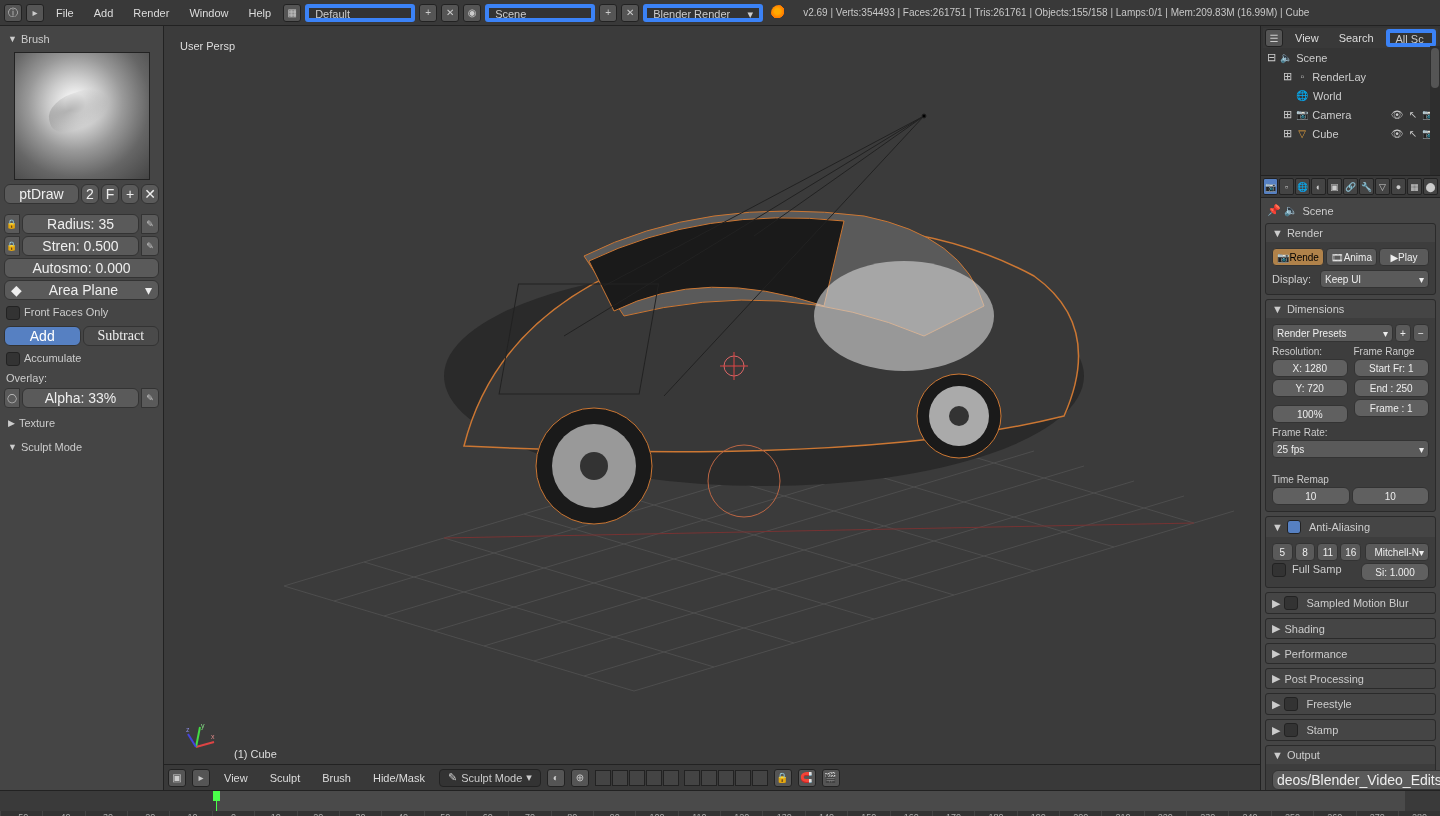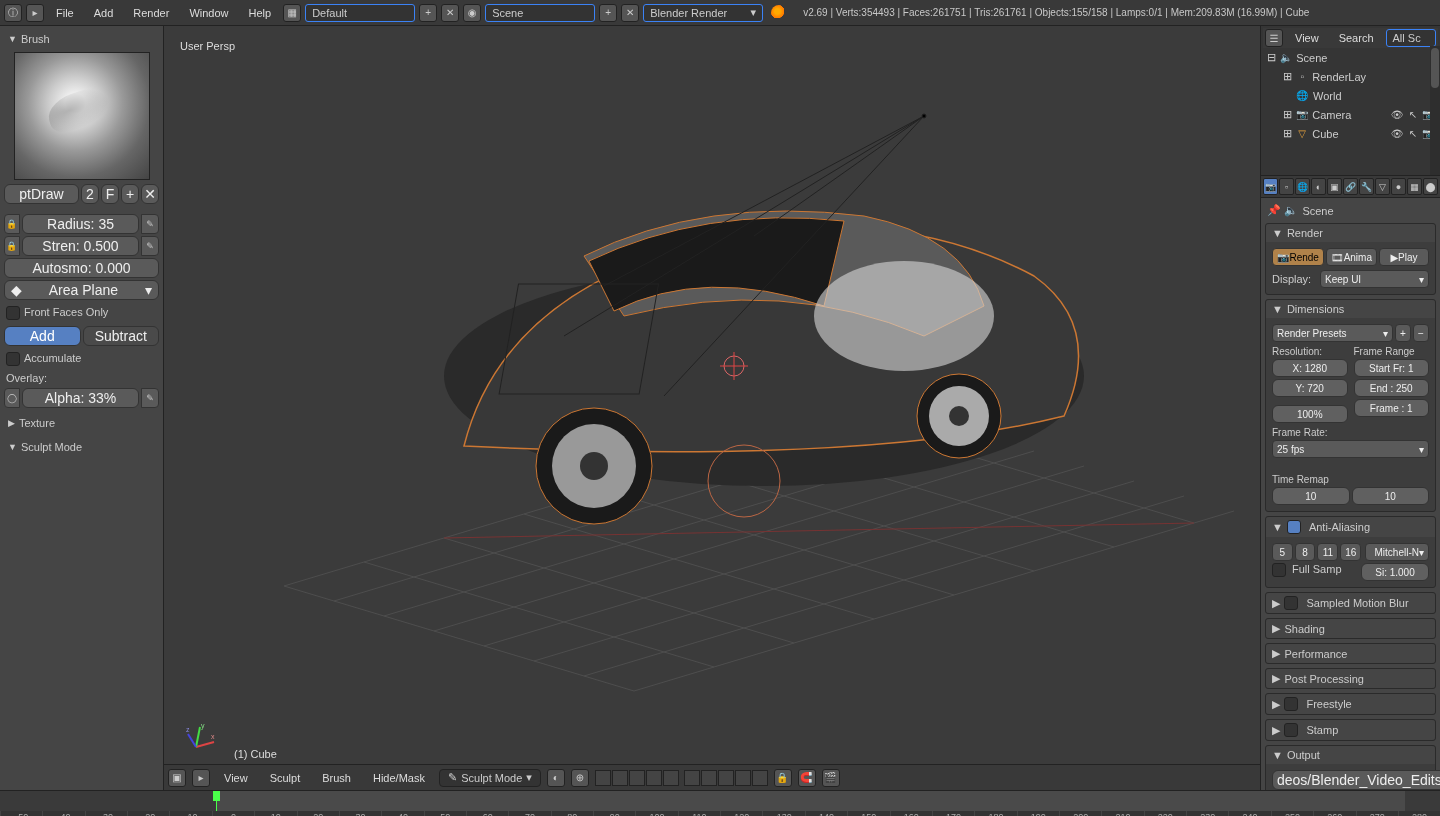--- a/index.html
+++ b/index.html
@@ -1,34 +1,34 @@
 <!DOCTYPE html>
 <html><head>
 <meta charset="utf-8">
 <style>
 * { margin:0; padding:0; box-sizing:border-box; font-family:sans-serif; }
 body { background:#393939; color:#ccc; font-size:11px; overflow:hidden; width:1440px; height:816px; position:relative; }
 .topbar { height:26px; background:#393939; display:flex; align-items:center; border-bottom:1px solid #222; padding:0 4px; gap:4px; }
 .icon-btn { width:18px; height:18px; background:#555; border:1px solid #222; border-radius:3px; display:inline-flex; align-items:center; justify-content:center; font-size:10px; color:#ccc; cursor:pointer; }
 .menu-item { padding:3px 8px; cursor:pointer; color:#ddd; }
-.hdr-field { background:#333; border:1px solid #3b82f6; border-radius:3px; height:18px; display:flex; align-items:center; padding:0 6px; color:#ccc; }
+.hdr-field { background:#333; border:4px solid #3b82f6; border-radius:3px; height:18px; display:flex; padding:0 6px; color:#ccc; }
 .hdr-sel { width:110px; justify-content:space-between; }
 .stats { color:#c8c8c8; font-size:10px; margin-left:8px; white-space:nowrap; }
 .blender-icon { width:16px; height:16px; background:radial-gradient(circle at 40% 40%, #ffaa00 20%, #ff7700 50%, transparent 51%); border-radius:50%; margin:0 4px; }
 
 .main { display:flex; height:764px; }
 .left-panel { width:164px; background:#454545; padding:4px; overflow:hidden; border-right:1px solid #222; }
 .panel-hdr { background:#454545; padding:3px 4px; display:flex; align-items:center; cursor:pointer; }
 .panel-hdr .tri { margin-right:4px; font-size:9px; }
 .brush-prev { width:136px; height:128px; background:radial-gradient(circle at 45% 40%, #eee 10%, #ccc 25%, #999 45%, #666 70%, #444 100%); margin:4px auto; border:1px solid #222; position:relative; }
 .brush-prev::after { content:""; position:absolute; left:25%; top:30%; width:70px; height:40px; background:radial-gradient(ellipse at 30% 40%, rgba(0,0,0,0.25), transparent 60%); border-radius:50% 40% 50% 40%; transform:rotate(-15deg); }
 .row { display:flex; gap:2px; margin:2px 0; }
 .field { flex:1; height:20px; background:#5a5a5a; border:1px solid #333; border-radius:6px; display:flex; align-items:center; justify-content:center; font-size:14px; color:#eee; }
 .btn-blue { background:#5680c2; color:#fff; }
-.btn-dark { background:#4a4a4a; }
+.btn-dark { background:#4a4a4a;font-family:Liberation Serif, serif; }
 .chk { width:14px; height:14px; background:#333; border:1px solid #222; border-radius:3px; display:inline-block; margin-right:4px; vertical-align:middle; }
 .lock { width:16px; height:20px; background:#5a5a5a; border:1px solid #333; border-radius:4px 0 0 4px; display:flex; align-items:center; justify-content:center; font-size:9px; }
 .eyedrop { width:18px; height:20px; background:#5a5a5a; border:1px solid #333; border-radius:0 4px 4px 0; display:flex; align-items:center; justify-content:center; font-size:9px; }
 
 .viewport { flex:1; background:#3b3b3b; position:relative; overflow:hidden; }
 .persp-label { position:absolute; top:14px; left:16px; color:#ddd; font-size:11px; }
 .obj-label { position:absolute; bottom:30px; left:70px; color:#ddd; font-size:11px; }
 .grid-floor { position:absolute; left:0; right:0; top:0; bottom:26px; }
 .axis-gizmo { position:absolute; bottom:38px; left:22px; width:30px; height:30px; }
 .vp-footer { position:absolute; bottom:0; left:0; right:0; height:26px; background:#393939; border-top:1px solid #222; display:flex; align-items:center; padding:0 4px; gap:6px; }

